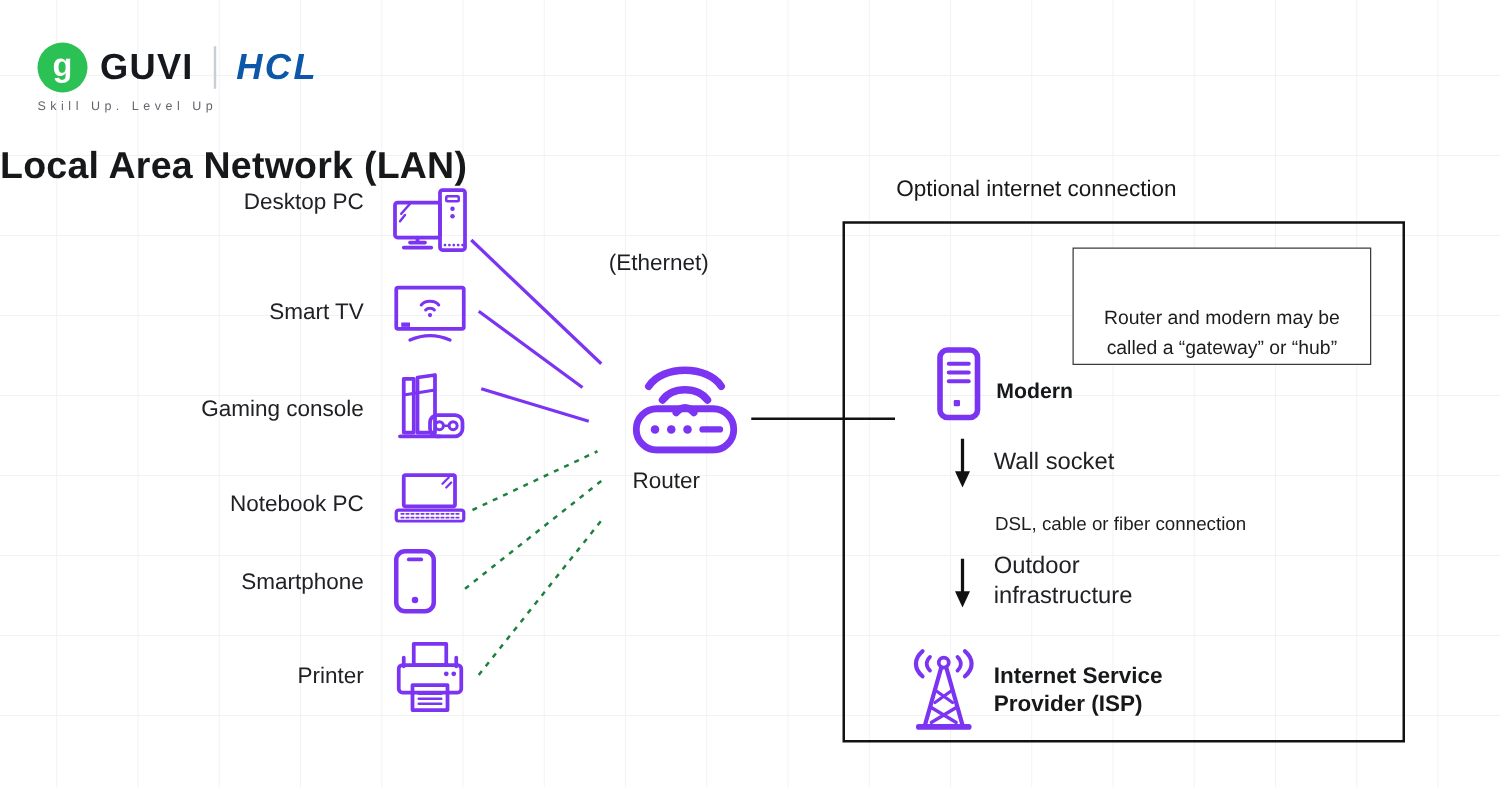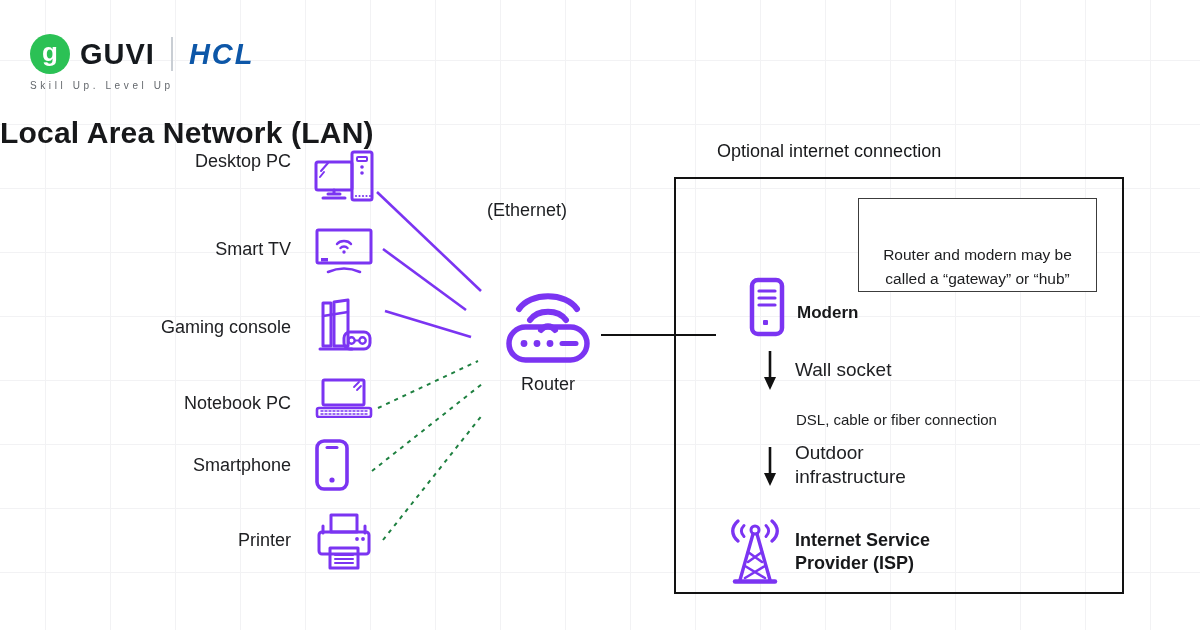--- a/index.html
+++ b/index.html
@@ -31,21 +31,21 @@
   .page-title{position:absolute;left:0;top:76px;width:1200px;
     font-size:30px;font-weight:800;color:#17181a;letter-spacing:.2px;margin-top:40px;}
 
   
   .dev-label{position:absolute;width:250px;right:909px;text-align:right;
     font-size:18px;color:#202124;}
   .dev-icon{position:absolute;left:314px;}
 
   
   .wired-label{position:absolute;left:487px;top:197px;font-size:18px;line-height:27px;color:#1d1f22;}
-  .router-label{position:absolute;left:506px;top:374px;width:84px;text-align:center;
+  .router-label{position:absolute;left:506px;top:374px;width:84px;text-align:left;
     font-size:18px;color:#1d1f22;}
 
   
   .opt-heading{position:absolute;left:717px;top:141px;font-size:18px;color:#17181a;}
   .net-box{position:absolute;left:674px;top:177px;width:450px;height:417px;
     border:2px solid #121212;box-sizing:border-box;background:transparent;}
   .note-box{position:absolute;left:858px;top:198px;width:239px;height:94px;
     border:1.5px solid #3c3c3c;background:#fff;box-sizing:border-box;
     display:flex;align-items:flex-end;justify-content:center;text-align:center;
     font-size:15.5px;line-height:24px;color:#1c1d1f;}

